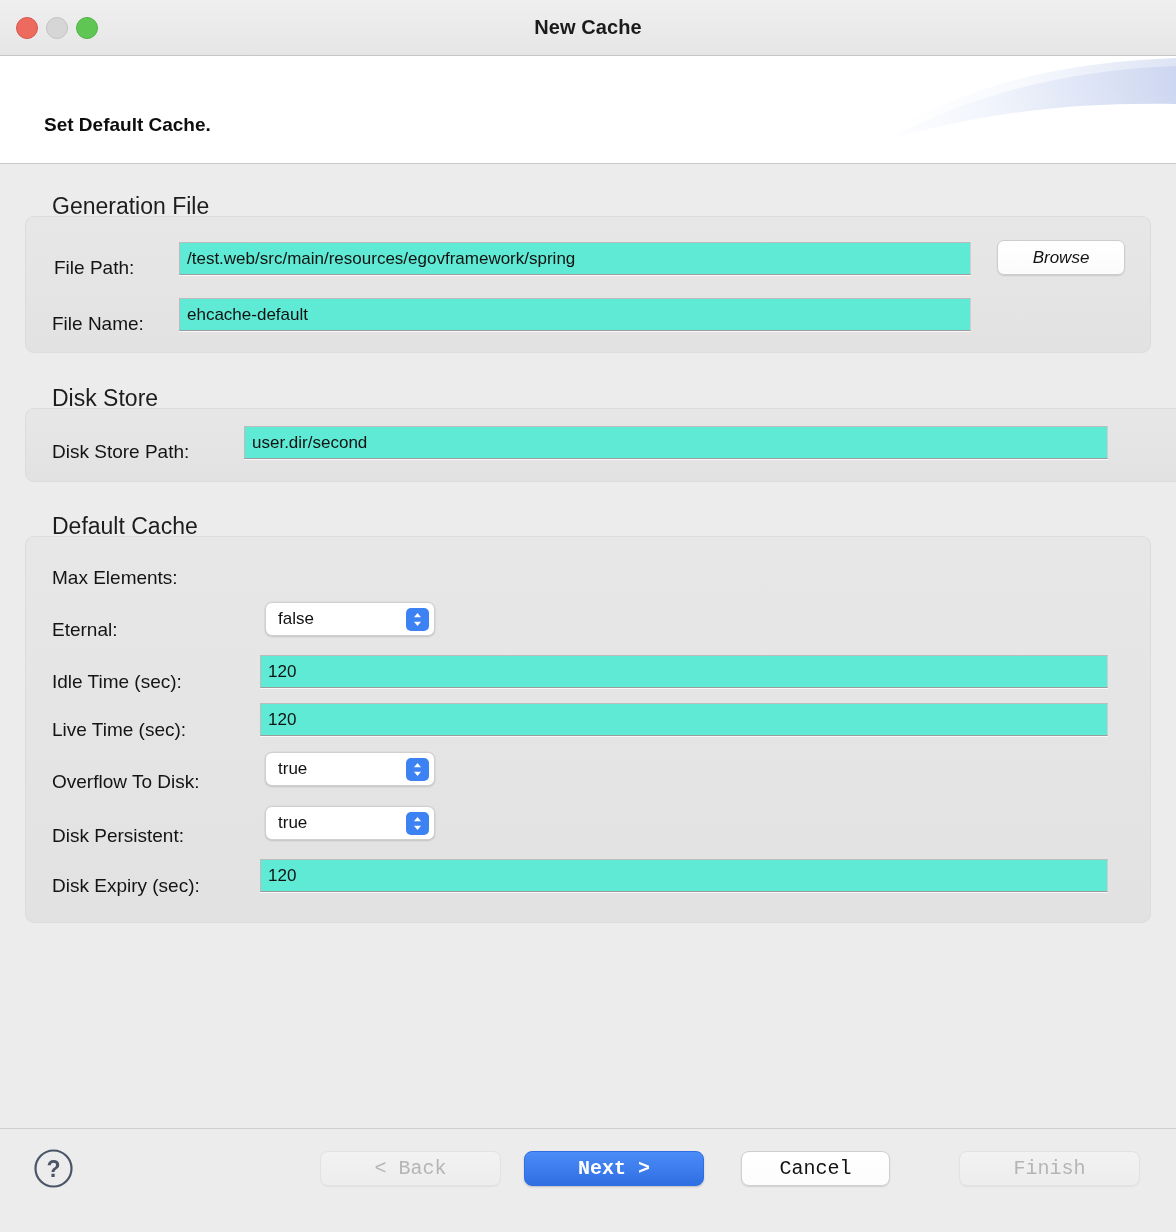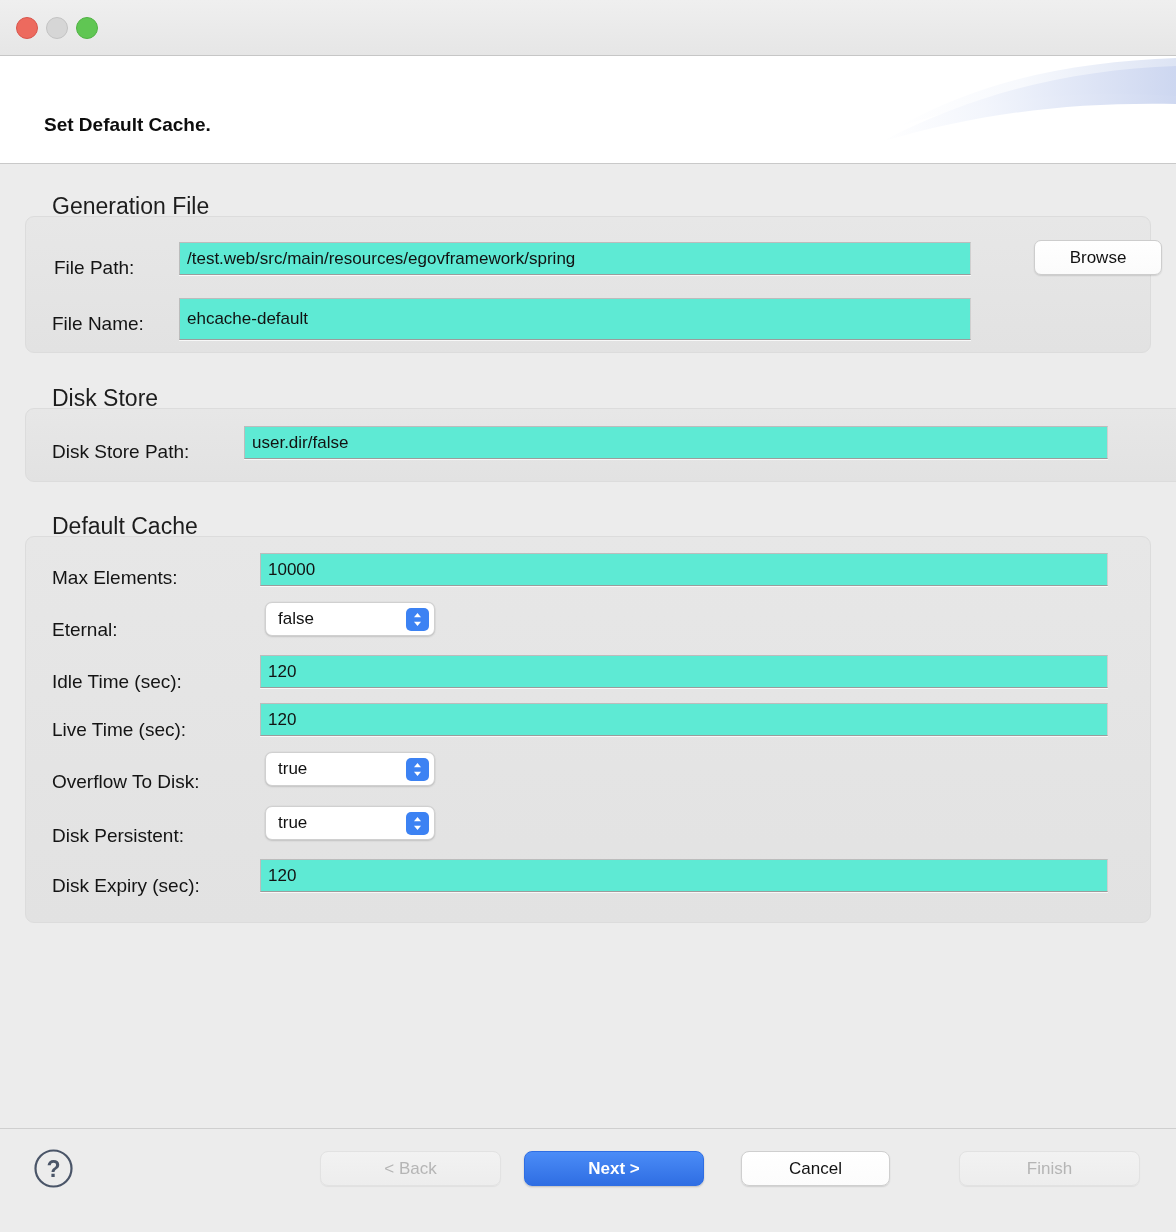--- a/index.html
+++ b/index.html
@@ -144,22 +144,22 @@
   .help-btn {
     position: absolute; left: 33px; top: 1159px;
     left: 33px; top: 19px;
     width: 41px; height: 41px;
     cursor: default;
   }
   .btn {
     position: absolute; top: 22px;
     height: 35px;
     border-radius: 8px;
-    font-family: Liberation Sans, sans-serif;
-    font-size: 17px;
+    font-family: Liberation Mono, monospace;
+    font-size: 20px;
     display: flex; align-items: center; justify-content: center;
     cursor: default;
     border: 1px solid transparent;
   }
   .btn.disabled {
     background: linear-gradient(to bottom, #f2f2f2 0%, #ededed 100%);
     border-color: #e2e2e2;
     color: #b5b5b5;
     box-shadow: 0 1px 1px rgba(0,0,0,0.05);
   }
@@ -180,20 +180,21 @@
 <body>
 
 <div class="window">
 
   <div class="titlebar">
     <div class="traffic">
       <span class="light close"></span>
       <span class="light min"></span>
       <span class="light max"></span>
     </div>
+    <div class="win-title">New Cache</div>
   </div>
 
   <div class="header">
     <svg class="header-swoosh" viewBox="0 0 340 108" preserveAspectRatio="none">
       <defs>
         <linearGradient id="sw1" x1="0" y1="0" x2="1" y2="0">
           <stop offset="0%" stop-color="#ffffff"></stop>
           <stop offset="35%" stop-color="#f2f5fc"></stop>
           <stop offset="100%" stop-color="#ccd6f0"></stop>
         </linearGradient>
@@ -210,36 +211,35 @@
   </div>
 
   <div class="body">
 
     <div class="group-label" style="left:52px; top:29px;">Generation File</div>
     <div class="group-box" style="left:25px; top:52px; width:1126px; height:137px;"></div>
 
     <div class="field-label" style="left:54px; top:93px;">File Path:</div>
     <div class="textfield" style="left:179px; top:78px; width:792px; height:33px;">/test.web/src/main/resources/egovframework/spring</div>
 
-    <div class="browse-btn" style="left:1034px; top:76px; width:128px; height:35px;">Browse</div>
+    <div class="browse-btn" style="left:997px; top:76px; width:128px; height:35px;font-style:italic;">Browse</div>
 
     <div class="field-label" style="left:52px; top:149px;">File Name:</div>
-    <div class="textfield" style="left:179px; top:134px; width:792px; height:42px;">ehcache-default</div>
+    <div class="textfield" style="left:179px; top:134px; width:792px; height:33px;">ehcache-default</div>
 
     <div class="group-label" style="left:52px; top:221px;">Disk Store</div>
     <div class="group-box" style="left:25px; top:244px; width:1160px; height:74px;"></div>
 
     <div class="field-label" style="left:52px; top:277px;">Disk Store Path:</div>
-    <div class="textfield" style="left:244px; top:262px; width:864px; height:33px;">user.dir/false</div>
+    <div class="textfield" style="left:244px; top:262px; width:864px; height:33px;">user.dir/second</div>
 
     <div class="group-label" style="left:52px; top:349px;">Default Cache</div>
     <div class="group-box" style="left:25px; top:372px; width:1126px; height:387px;"></div>
 
     <div class="field-label" style="left:52px; top:403px;">Max Elements:</div>
-    <div class="textfield" style="left:260px; top:389px; width:848px; height:33px;">10000</div>
 
     <div class="field-label" style="left:52px; top:455px;">Eternal:</div>
     <div class="popup" style="left:265px; top:438px; width:170px; height:34px;">
       <span class="pp-value">false</span>
       <span class="pp-arrows">
         <svg width="11" height="17" viewBox="0 0 11 17">
           <path d="M5.5 2 L9 6.2 L2 6.2 Z" fill="#ffffff"></path>
           <path d="M5.5 15 L9 10.8 L2 10.8 Z" fill="#ffffff"></path>
         </svg>
       </span>

